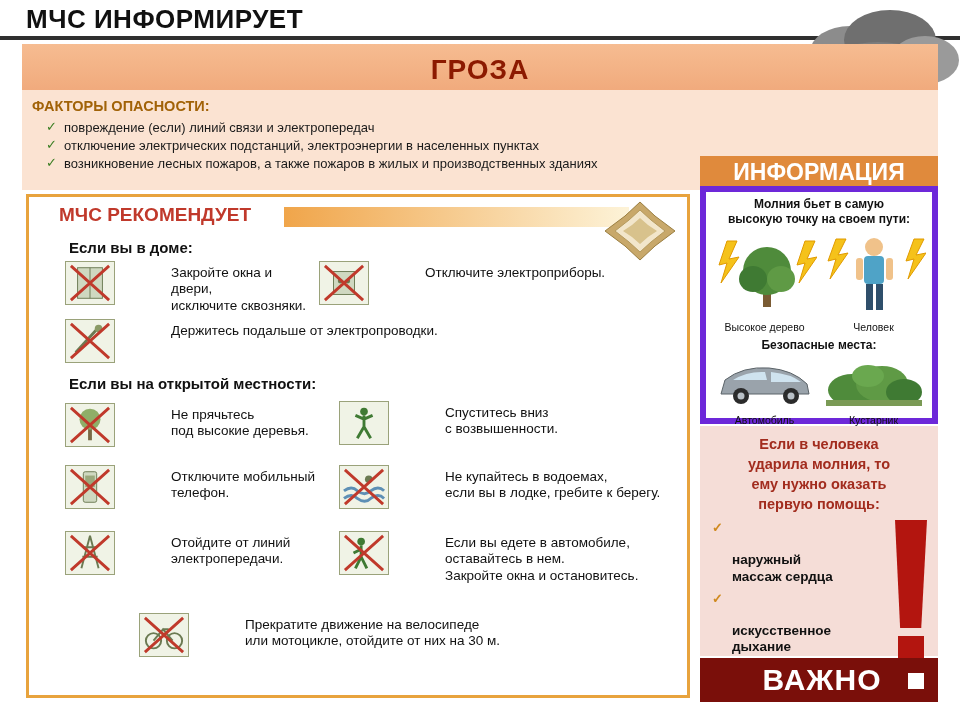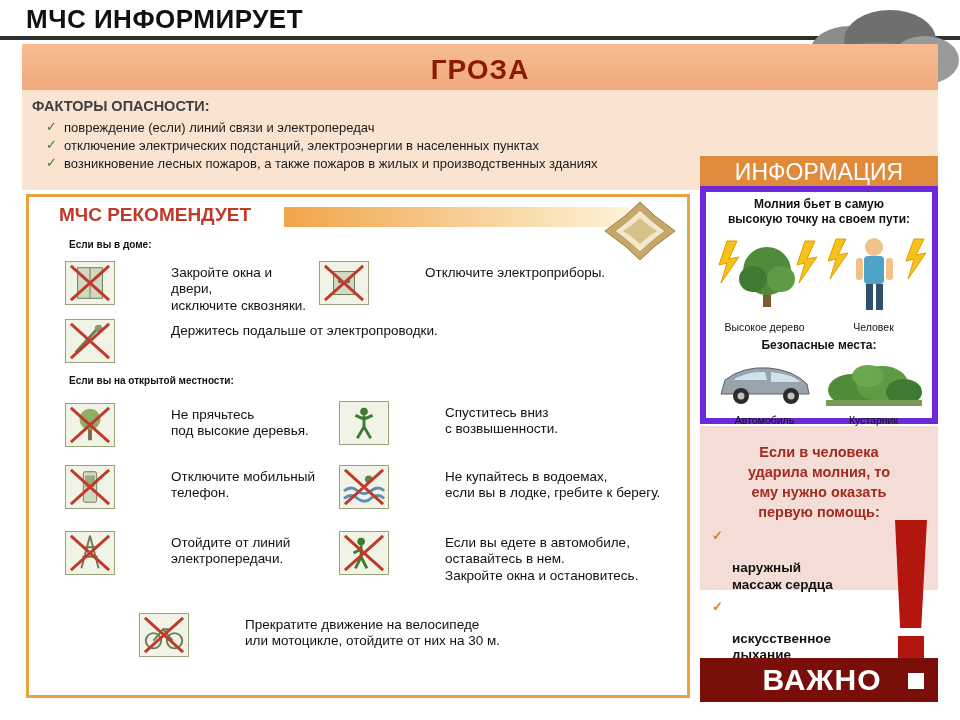--- a/index.html
+++ b/index.html
@@ -30,21 +30,21 @@
   #title-banner .txt {
     font-size:28px; font-weight:bold; color:#8c1a00; letter-spacing:1px;
   }
   
   #danger-block {
     position:absolute; left:22px; top:90px; width:916px; height:100px;
     background:#fbe3d2;
     padding:8px 10px 6px 10px;
   }
   #danger-title {
-    color:#404040; font-weight:bold; font-size:14.5px; margin-bottom:6px;
+    color:#a16207; font-weight:bold; font-size:14.5px; margin-bottom:6px;
   }
   .danger-item {
     font-size:13px; color:#1a1a1a; margin:3px 0 3px 14px;
     position:relative; padding-left:18px;
   }
   .danger-item .tick {
     position:absolute; left:0; top:-1px; color:#3a7d22; font-size:13px;
   }
   
   #rec-box {
@@ -58,56 +58,56 @@
   }
   #rec-title-bar {
     position:absolute; left:255px; top:10px; width:345px; height:20px;
     background:linear-gradient(to right,#f0a54a,#fdf3d8);
     z-index:2;
   }
   #rec-emblem {
     position:absolute; right:10px; top:3px; width:74px; height:62px; z-index:4;
   }
   .sub-head {
-    position:absolute; font-size:10px; font-weight:bold; color:#111;
+    position:absolute; font-size:15px; font-weight:bold; color:#111;
   }
   #sub-home { left:40px; top:42px; }
   #sub-outdoor { left:40px; top:178px; }
 
   .tip { position:absolute; display:flex; align-items:flex-start;gap:48px; }
   .tip .pic {
     width:50px; height:44px; border:1px solid #9aa27a; background:#f0f3e6;
     position:relative; flex:0 0 auto; overflow:hidden;
   }
   .tip .label {
     font-size:13.5px; color:#111; line-height:1.22; margin-left:8px; padding-top:4px;
     white-space:pre-line;
   }
   
   #info-header {
     position:absolute; left:700px; top:156px; width:238px; height:32px;
-    background:#e08a3c; color:#fff; font-size:23px; font-weight:normal;
+    background:#e08a3c; color:#fff; font-size:23px; font-weight:bold;
     display:flex; align-items:center; justify-content:center;
   }
   #info-box {
     position:absolute; left:700px; top:186px; width:238px; height:238px;
     border:6px solid #6d28d9; background:#ffffff; padding:4px;
   }
   #info-lead {
     text-align:center; font-size:12px; font-weight:bold; color:#111; line-height:1.25;
     margin:1px 0 4px 0;
   }
   .obj-row { display:flex; justify-content:space-around; align-items:flex-end; }
   .obj { width:104px; text-align:center; }
   .obj .cap { font-size:10.5px; color:#111; margin-top:2px; }
   #safe-head { text-align:center; font-size:12px; font-weight:bold; color:#111; margin:5px 0 2px; }
 
   #help-box {
-    position:absolute; left:700px; top:426px; width:238px; height:164px;
-    background:#f5ddd7; padding:16px 10px;
+    position:absolute; left:700px; top:426px; width:238px; height:230px;
+    background:#f5ddd7; padding:8px 10px;
   }
   #help-title {
     text-align:center; font-size:14.5px; font-weight:bold; color:#a22c1e;
     line-height:1.38;
   }
   .help-item {
     position:relative; font-size:13.5px; font-weight:bold; color:#111;
     margin:6px 0 4px 22px; line-height:1.2; white-space:pre-line;
   }
   .help-item .tick { position:absolute; left:-20px; top:0; color:#d08a1f; font-size:13px; }

